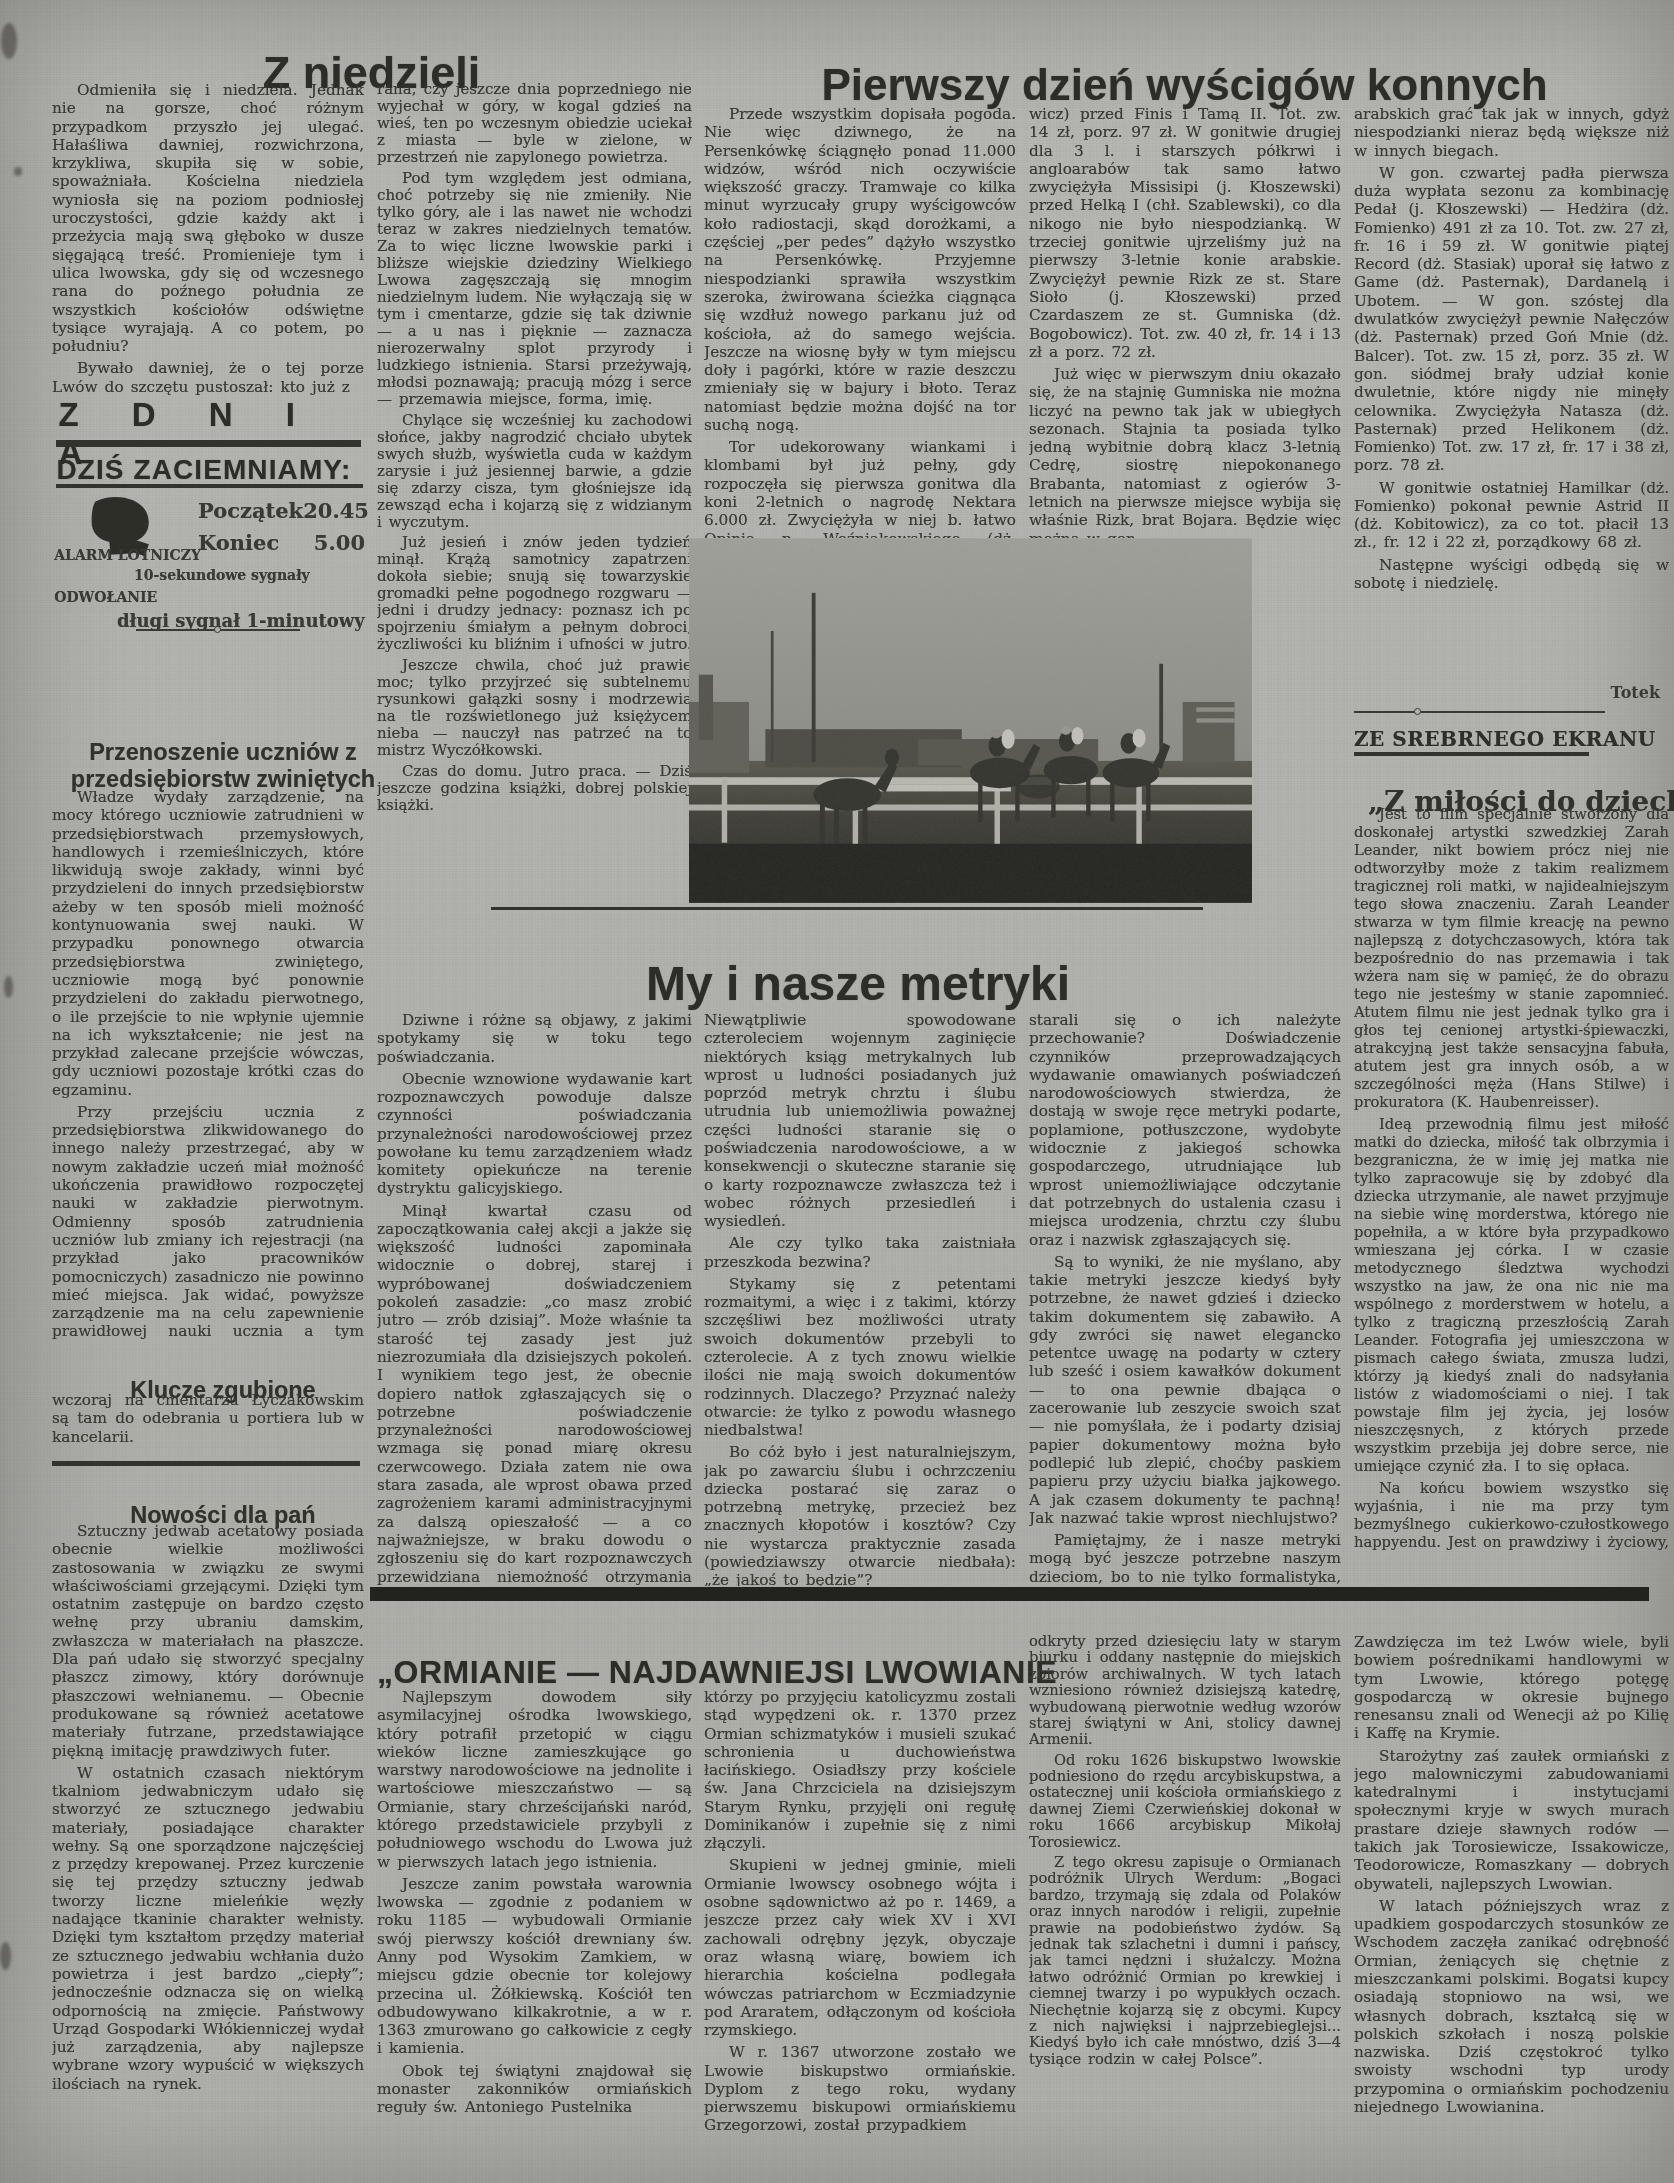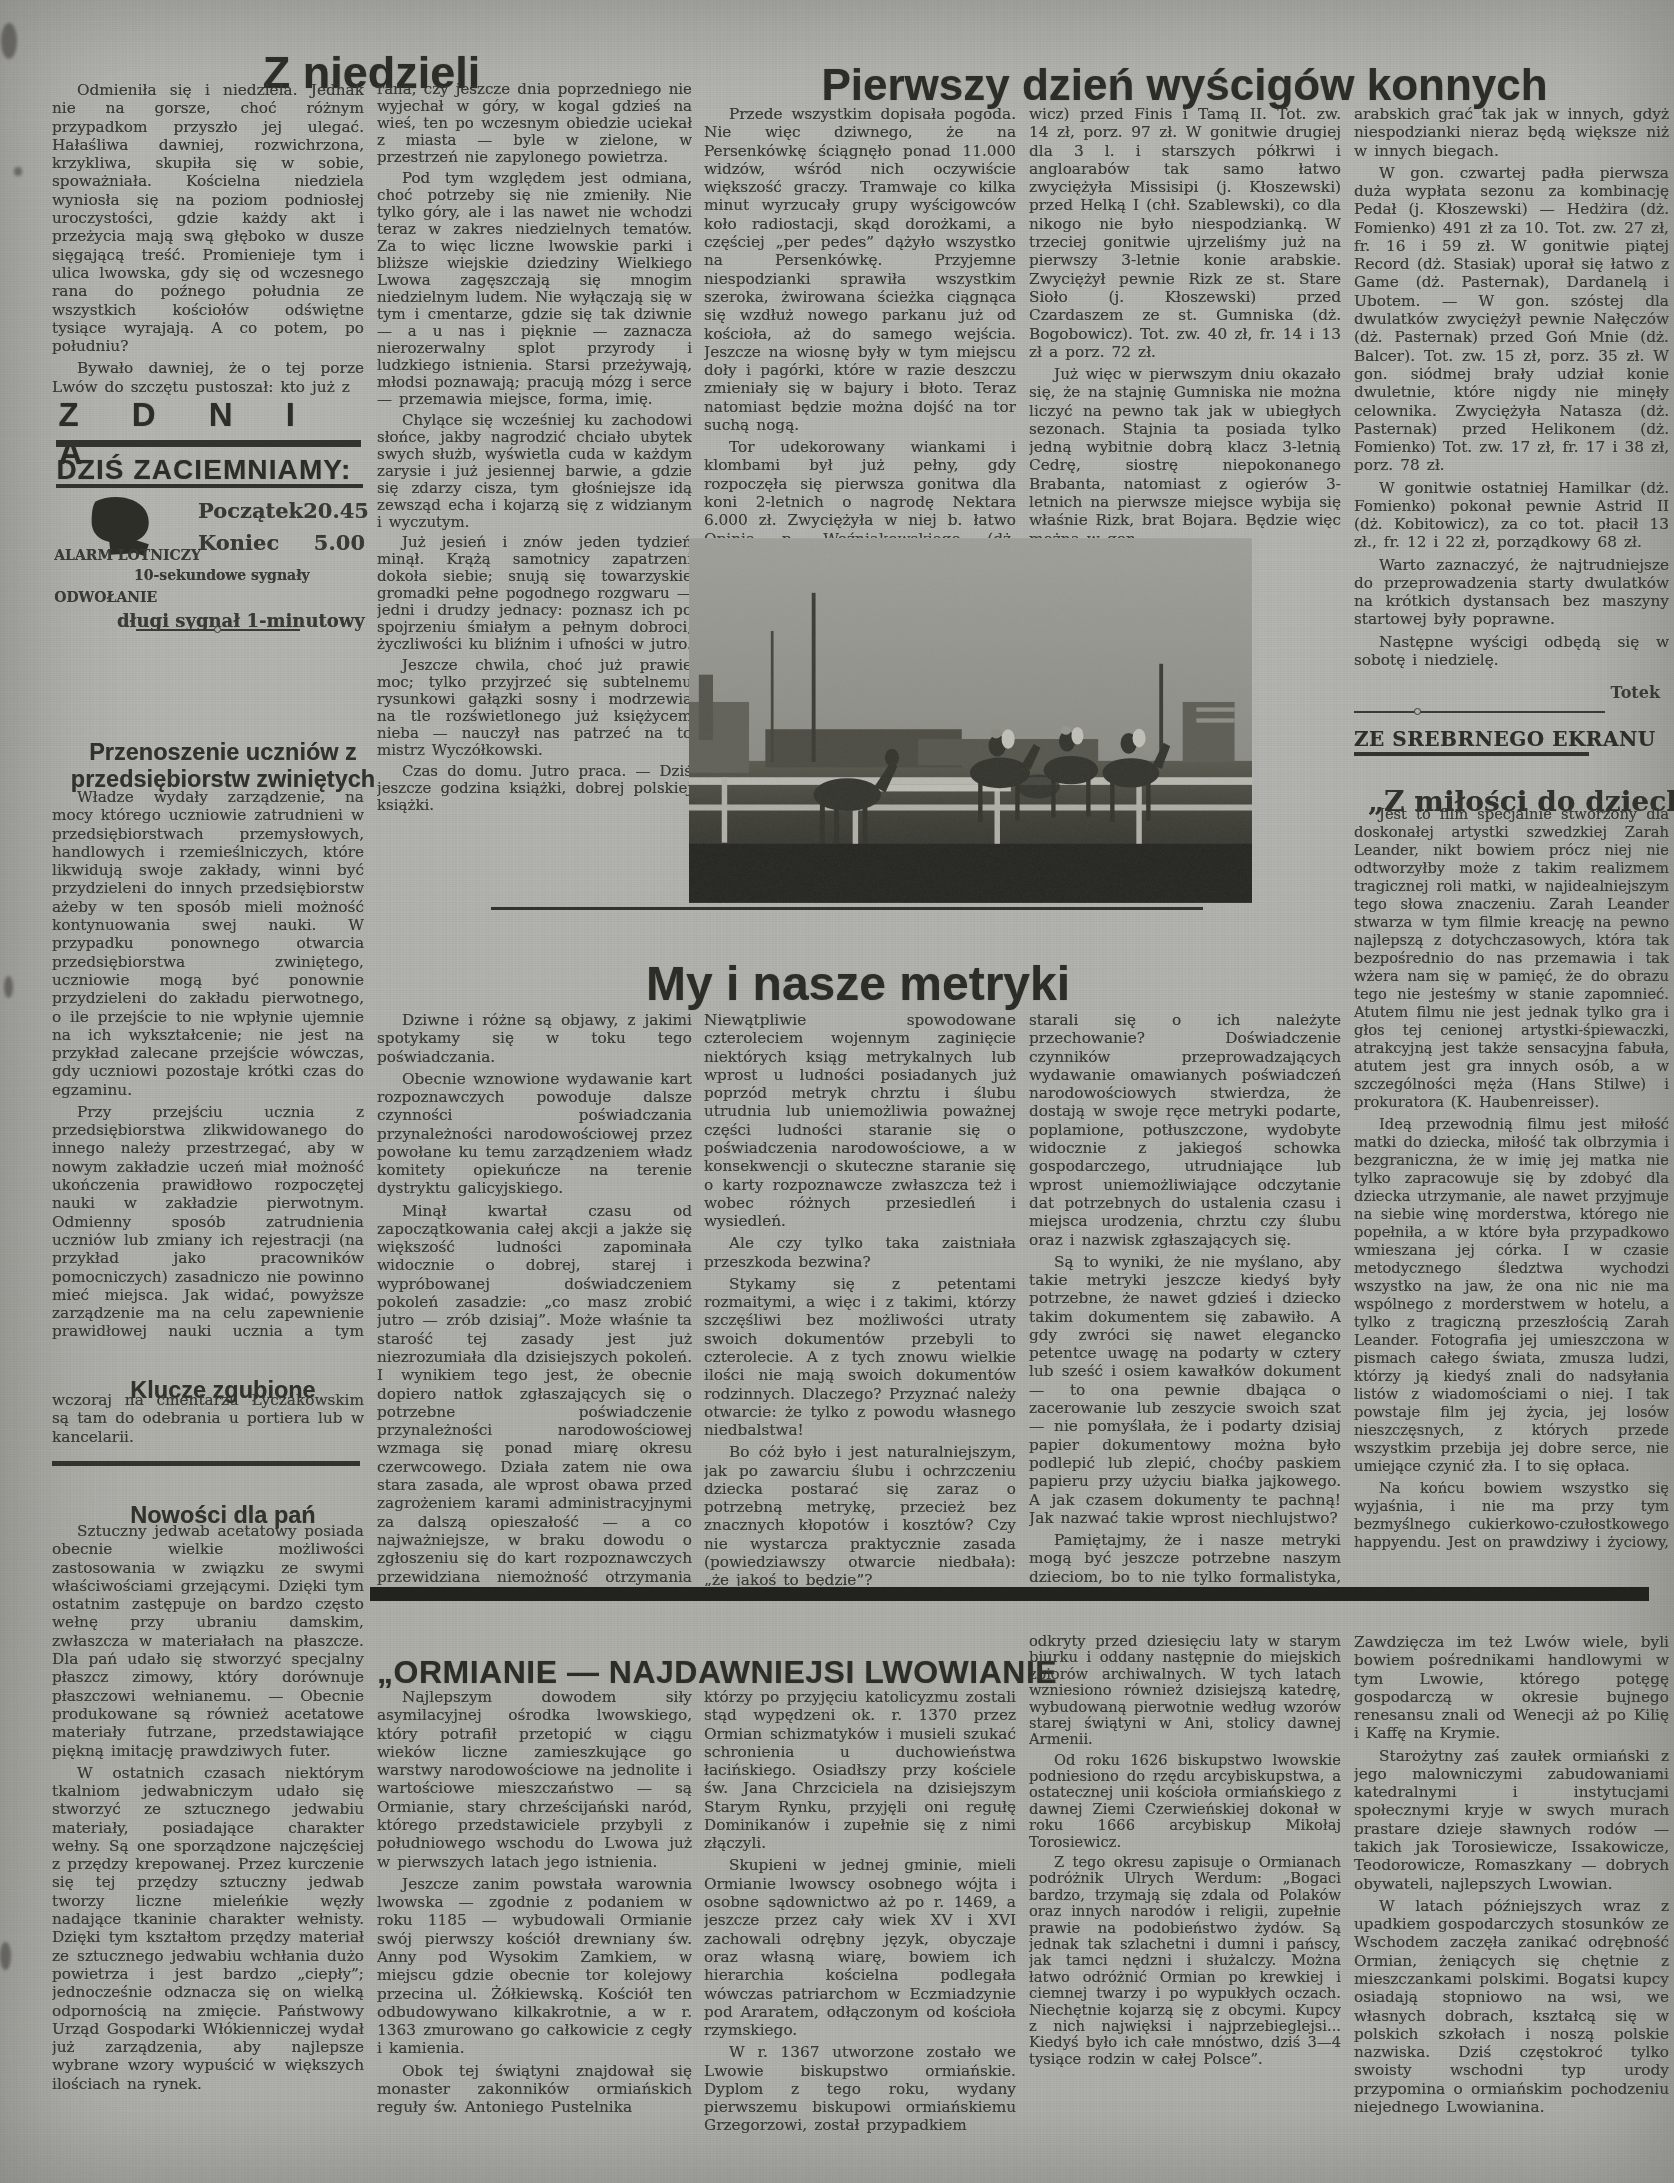--- a/index.html
+++ b/index.html
@@ -129,21 +129,20 @@
     <p>Tor udekorowany wiankami i klombami był już pełny, gdy rozpoczęła się pierwsza gonitwa dla koni 2-letnich o nagrodę Nektara 6.000 zł. Zwyciężyła w niej b. łatwo Opinia p. Woźniakowskiego (dż. Kobito-</p>
   </section>
   <section class="colbox" style="left:1029px;top:105px;width:312px;height:433px;">
     <p class="np">wicz) przed Finis i Tamą II. Tot. zw. 14 zł, porz. 97 zł. W gonitwie drugiej dla 3 l. i starszych półkrwi i angloarabów tak samo łatwo zwyciężyła Missisipi (j. Kłoszewski) przed Helką I (chł. Szablewski), co dla nikogo nie było niespodzianką. W trzeciej gonitwie ujrzeliśmy już na pierwszy 3-letnie konie arabskie. Zwyciężył pewnie Rizk ze st. Stare Sioło (j. Kłoszewski) przed Czardaszem ze st. Gumniska (dż. Bogobowicz). Tot. zw. 40 zł, fr. 14 i 13 zł a porz. 72 zł.</p>
     <p>Już więc w pierwszym dniu okazało się, że na stajnię Gumniska nie można liczyć na pewno tak jak w ubiegłych sezonach. Stajnia ta posiada tylko jedną wybitnie dobrą klacz 3-letnią Cedrę, siostrę niepokonanego Brabanta, natomiast z ogierów 3-letnich na pierwsze miejsce wybija się właśnie Rizk, brat Bojara. Będzie więc można w gon.</p>
   </section>
   <section class="colbox" style="left:1354px;top:105px;width:315px;height:580px;">
     <p class="np">arabskich grać tak jak w innych, gdyż niespodzianki nieraz będą większe niż w innych biegach.</p>
     <p>W gon. czwartej padła pierwsza duża wypłata sezonu za kombinację Pedał (j. Kłoszewski) — Hedżira (dż. Fomienko) 491 zł za 10. Tot. zw. 27 zł, fr. 16 i 59 zł. W gonitwie piątej Record (dż. Stasiak) uporał się łatwo z Game (dż. Pasternak), Dardanelą i Ubotem. — W gon. szóstej dla dwulatków zwyciężył pewnie Nałęczów (dż. Pasternak) przed Goń Mnie (dż. Balcer). Tot. zw. 15 zł, porz. 35 zł. W gon. siódmej brały udział konie dwuletnie, które nigdy nie minęły celownika. Zwyciężyła Natasza (dż. Pasternak) przed Helikonem (dż. Fomienko) Tot. zw. 17 zł, fr. 17 i 38 zł, porz. 78 zł.</p>
     <p>W gonitwie ostatniej Hamilkar (dż. Fomienko) pokonał pewnie Astrid II (dż. Kobitowicz), za co tot. płacił 13 zł., fr. 12 i 22 zł, porządkowy 68 zł.</p>
-    <p>Warto zaznaczyć, że najtrudniejsze do przeprowadzenia starty dwulatków na krótkich dystansach bez maszyny startowej były poprawne.</p>
     <p>Następne wyścigi odbędą się w sobotę i niedzielę.</p>
   </section>
   <div class="byline abs" style="left:1354px;top:683px;width:306px;">Totek</div>
 
   <figure class="abs" style="left:689px;top:538px;width:563px;height:365px;margin:0;">
     <svg width="563" height="365" viewBox="0 0 1032 668">
       <defs>
         <linearGradient id="sky" x1="0" y1="0" x2="0" y2="1">
           <stop offset="0" stop-color="#a3a39d"></stop>
             <stop offset="1" stop-color="#8d8d87"></stop>

